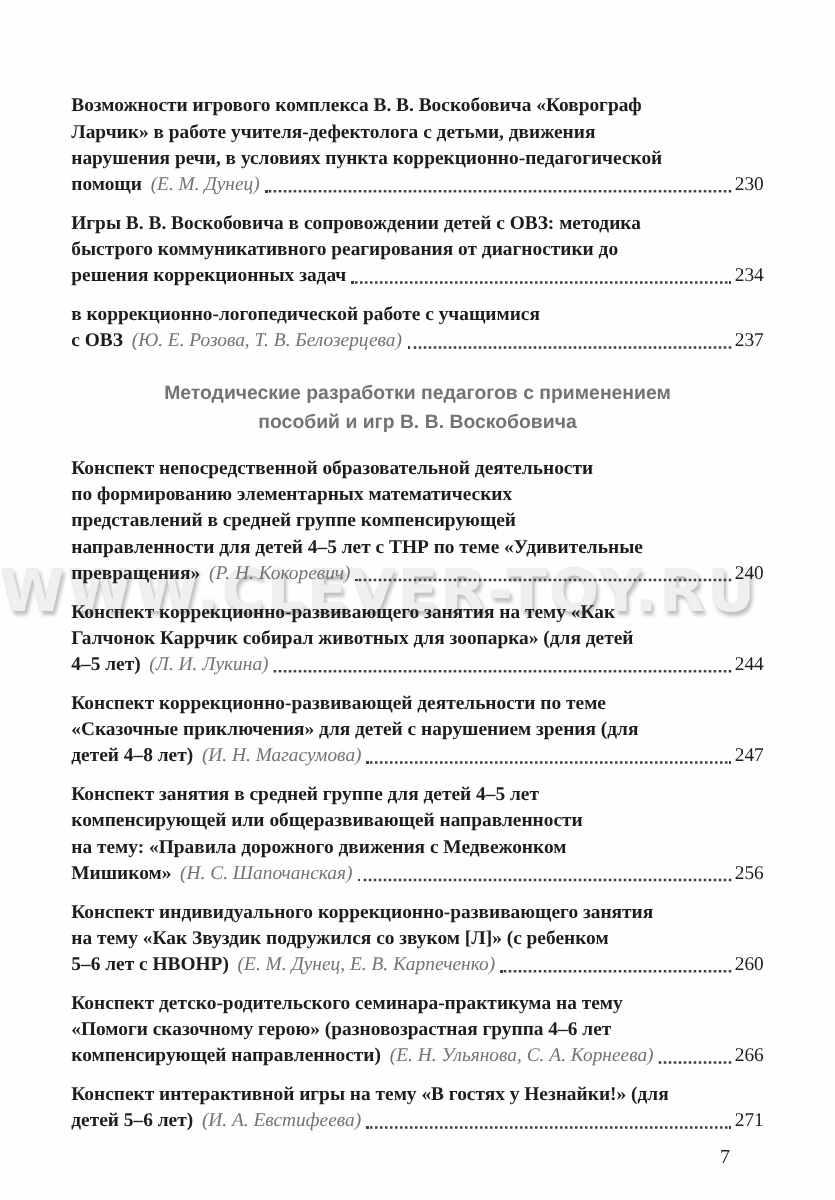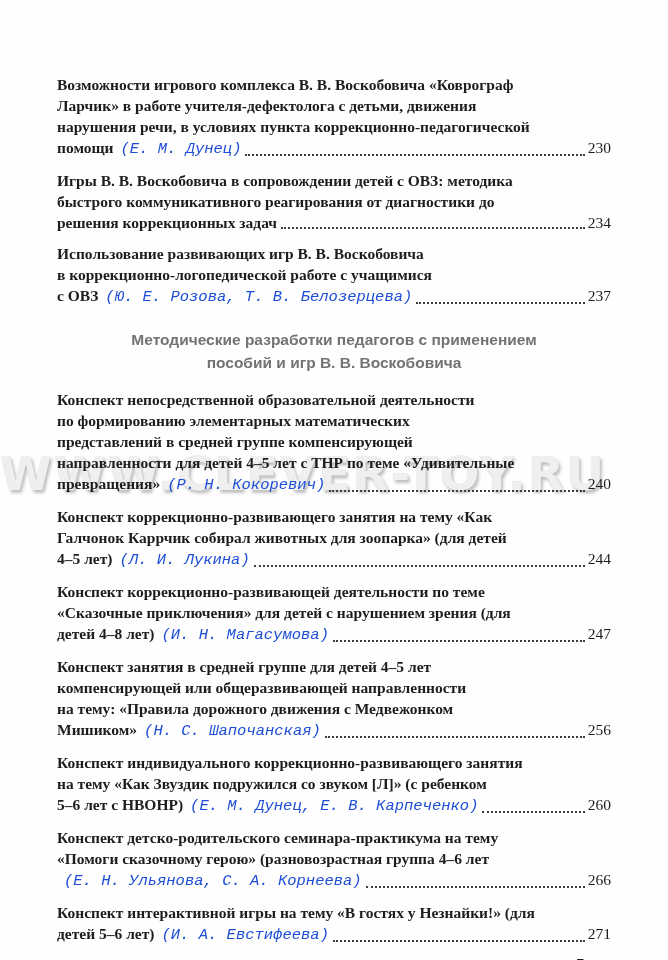--- a/index.html
+++ b/index.html
@@ -53,22 +53,21 @@
   }
   .entry-last .t {
     font-weight: 700;
     white-space: nowrap;
   }
   .entry-last .a {
     font-style: italic;
     font-weight: 400;
     white-space: nowrap;
     margin-left: 7px;
-    color: #1d4ed8;
-    font-family: Liberation Mono, monospace;
+    color: #737373;
   }
   .entry-last .dots {
     flex: 1 1 auto;
     min-width: 10px;
     align-self: flex-end;
     border-bottom: 2px dotted #3d3d3d;
     margin: 0 3px 4px 4px;
   }
   .entry-last .pg {
     font-weight: 400;
@@ -119,21 +118,20 @@
           </div>
     <div class="entry-last">
       <span class="t">решения коррекционных задач</span>
       <span class="dots"></span>
       <span class="pg">234</span>
     </div>
   </div>
 
   <div class="entry">
     <div class="entry-lines">
-            <div class="line">Использование развивающих игр В. В. Воскобовича</div>
             <div class="line">в коррекционно-логопедической работе с учащимися</div>
           </div>
     <div class="entry-last">
       <span class="t">с ОВЗ</span>
       <span class="a">(Ю. Е. Розова, Т. В. Белозерцева)</span>
       <span class="dots"></span>
       <span class="pg">237</span>
     </div>
   </div>
 </div>
@@ -209,20 +207,21 @@
       <span class="pg">260</span>
     </div>
   </div>
 
   <div class="entry">
     <div class="entry-lines">
             <div class="line">Конспект детско-родительского семинара-практикума на тему</div>
             <div class="line">«Помоги сказочному герою» (разновозрастная группа 4–6 лет</div>
           </div>
     <div class="entry-last">
+      <span class="t">компенсирующей направленности)</span>
       <span class="a">(Е. Н. Ульянова, С. А. Корнеева)</span>
       <span class="dots"></span>
       <span class="pg">266</span>
     </div>
   </div>
 
   <div class="entry">
     <div class="entry-lines">
             <div class="line">Конспект интерактивной игры на тему «В гостях у Незнайки!» (для</div>
           </div>

